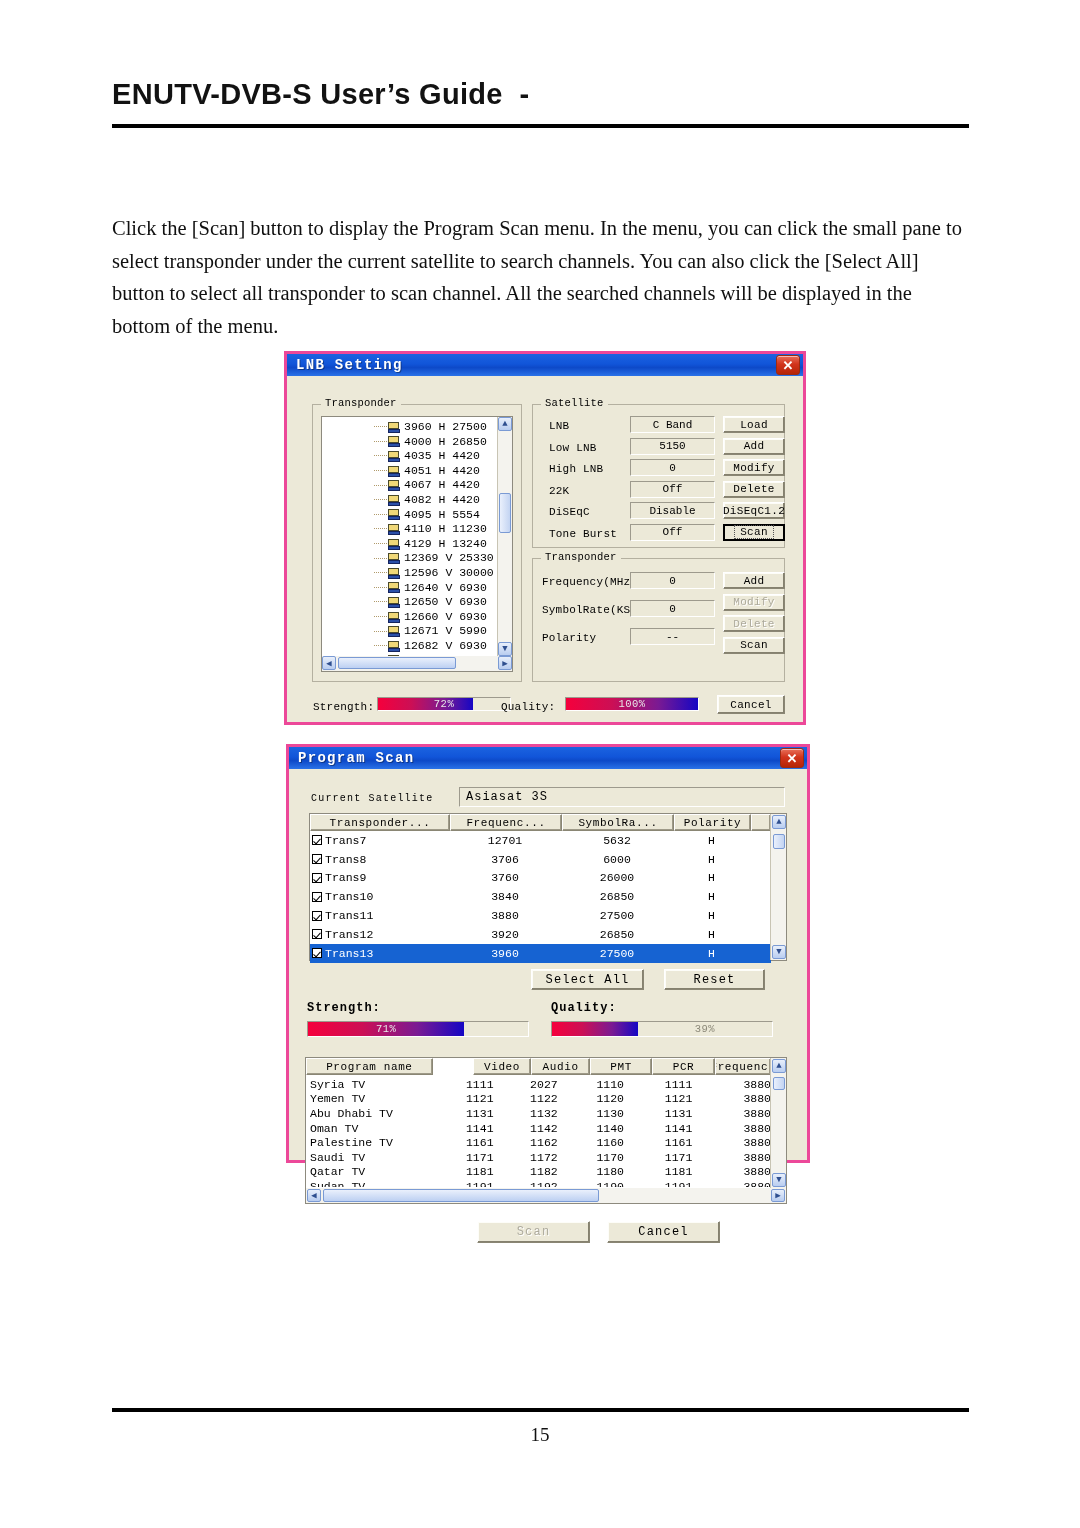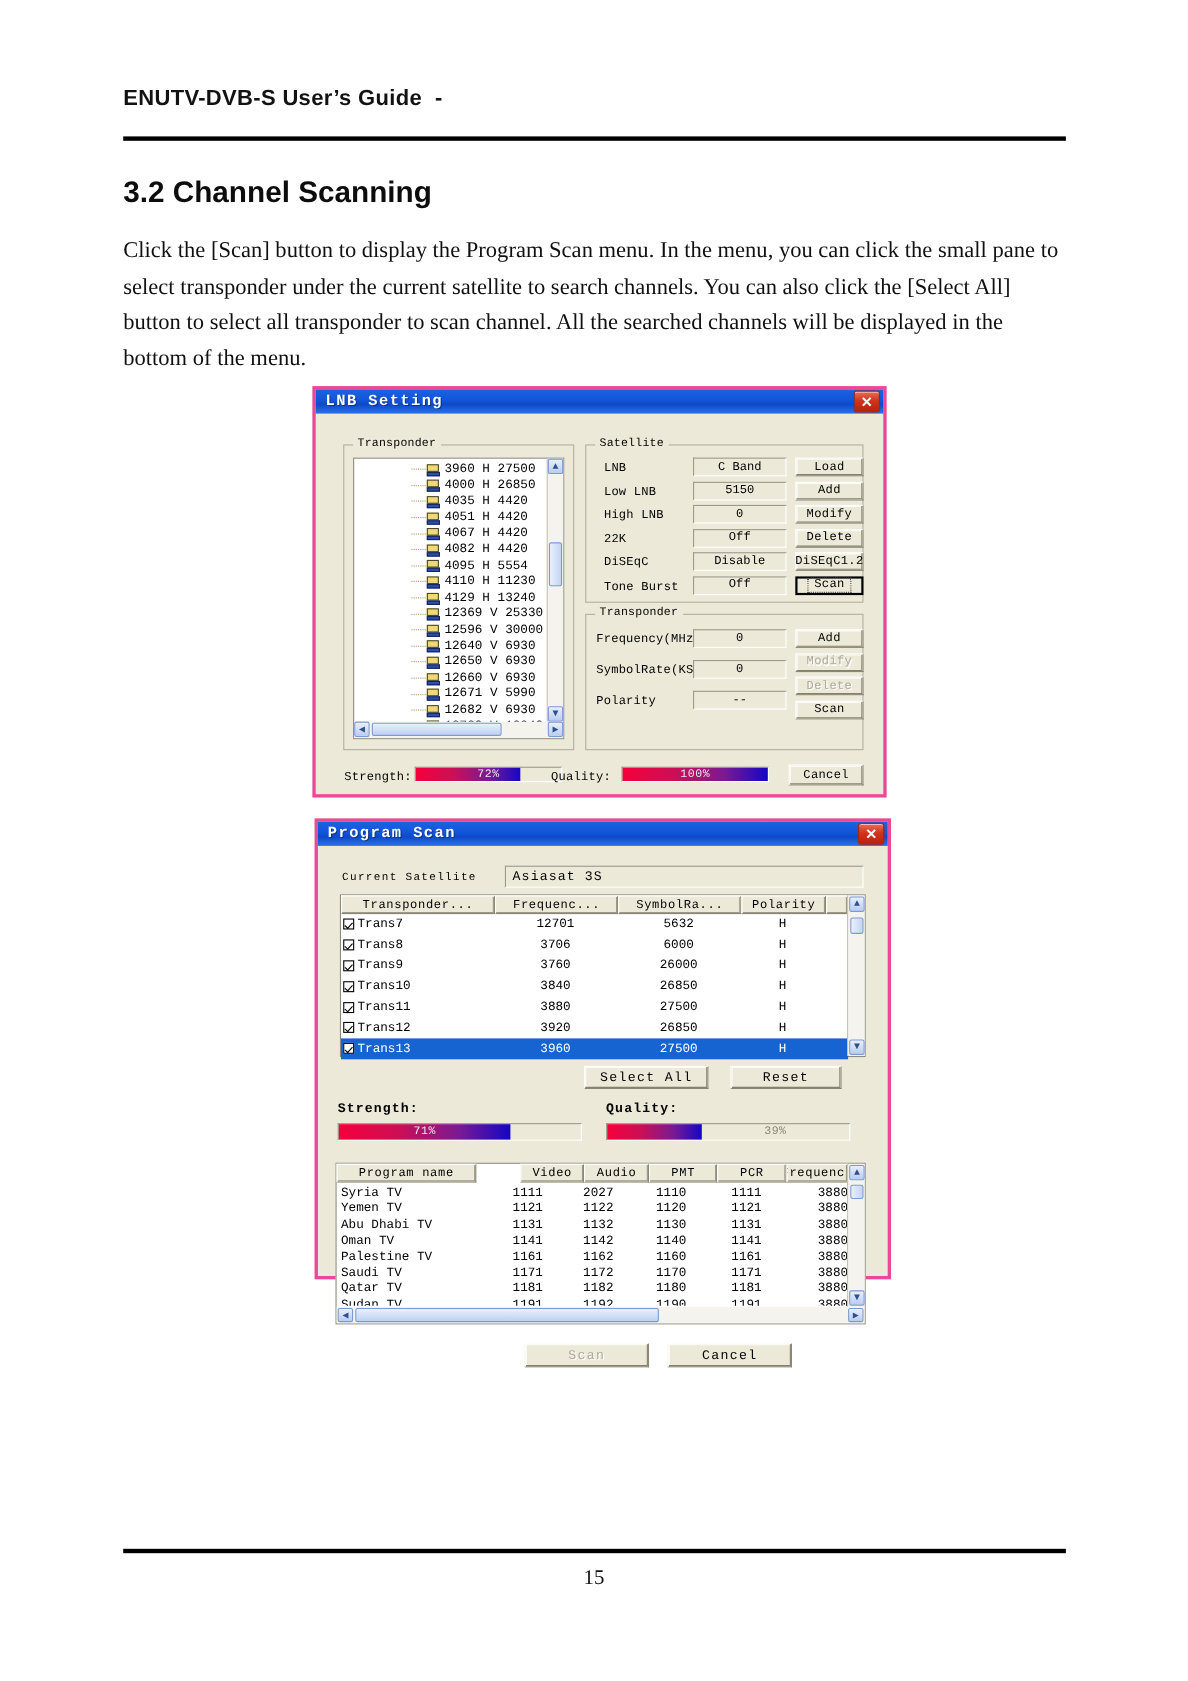--- a/index.html
+++ b/index.html
@@ -7,21 +7,21 @@
     width:1080px;height:1528px;background:#ffffff;
     font-family:"Liberation Serif",serif;color:#000;
     position:relative;overflow:hidden;
   }
   .page{position:absolute;left:0;top:0;width:1080px;height:1528px;}
 
   
   .doc-title{
     position:absolute;left:112px;top:78px;
     font-family:"Liberation Sans",sans-serif;
-    font-size:20px;font-weight:bold;letter-spacing:.3px;
+    font-size:29px;font-weight:bold;letter-spacing:.3px;
     color:#121212;white-space:pre;
   }
   .hrule-top{
     position:absolute;left:112px;top:124px;width:857px;height:4px;
     background:#000;
   }
   .sec-title{
     position:absolute;left:112px;top:160px;
     font-family:"Liberation Sans",sans-serif;
     font-size:27px;font-weight:bold;color:#0d0d0d;white-space:pre;
@@ -207,21 +207,20 @@
   .pgrow{display:flex;height:14.6px;align-items:center;
     font-family:"Liberation Mono",monospace;font-size:11.5px;white-space:pre;}
 </style>
 </head>
 <body>
 
 <div class="page">
 
   <div class="doc-title">ENUTV-DVB-S User’s Guide  -</div>
   <div class="hrule-top"></div>
-  <div class="sec-title">3.2 Channel Scanning</div>
   <div class="body-text">Click the [Scan] button to display the Program Scan menu. In the menu, you can click the small pane to select transponder under the current satellite to search channels. You can also click the [Select All] button to select all transponder to scan channel. All the searched channels will be displayed in the bottom of the menu.</div>
   <div class="hrule-bot"></div>
   <div class="page-num">15</div>
 
   <div class="dlg" id="lnb" style="left:284px;top:351px;width:522px;height:374px;">
     <div class="titlebar">
       <span class="tt">LNB Setting</span>
       <div class="closebtn">✕</div>
     </div>
     <div class="client">

